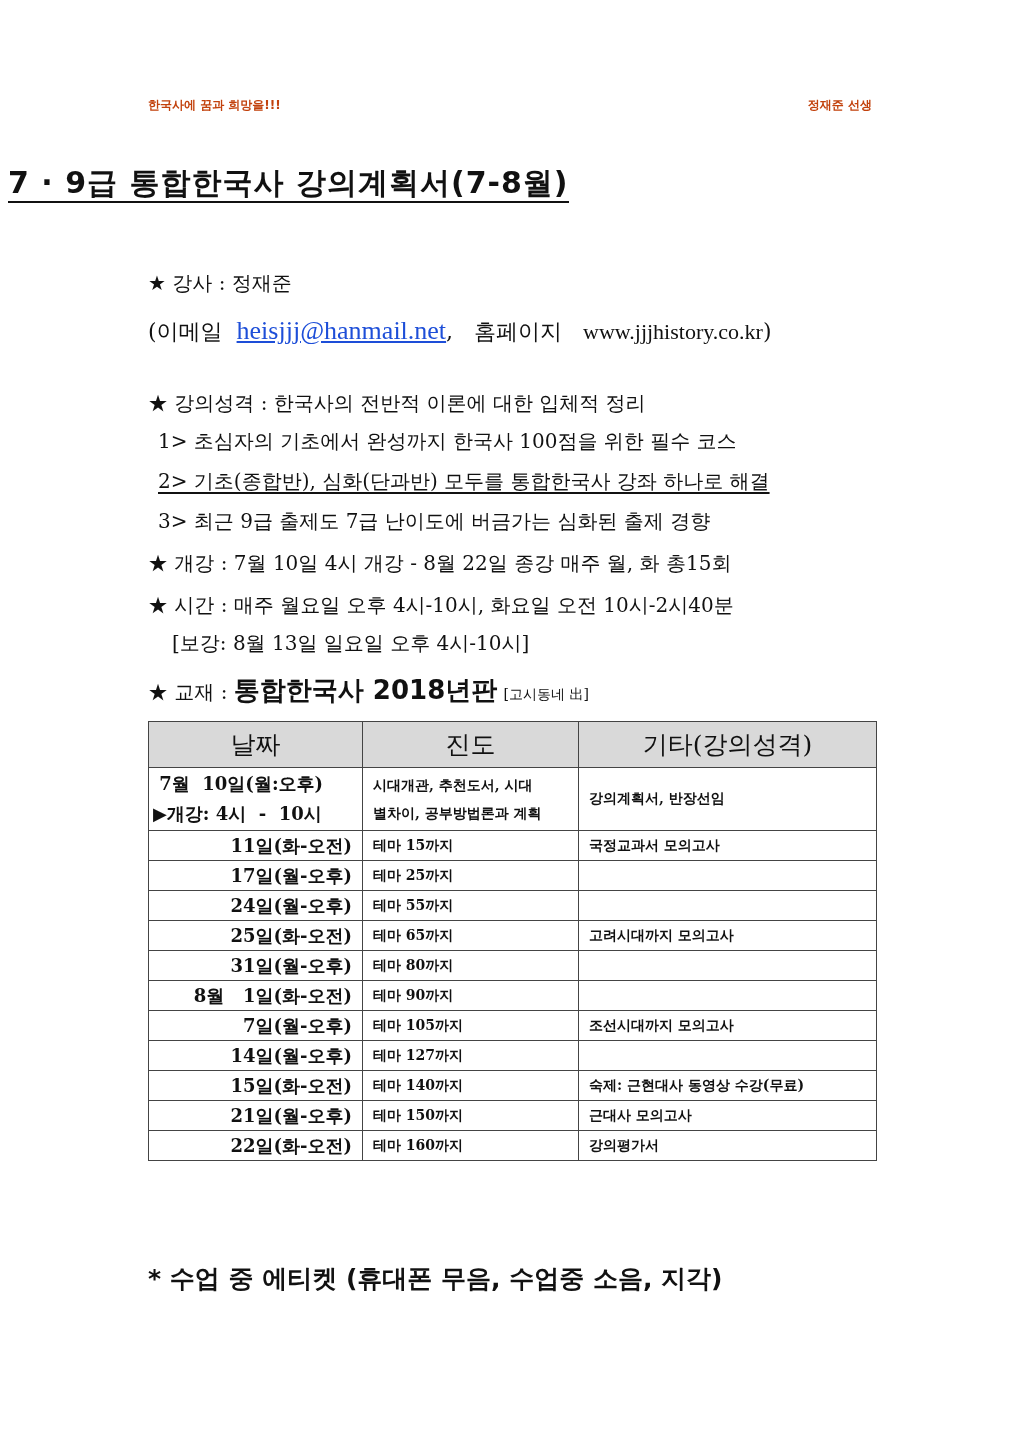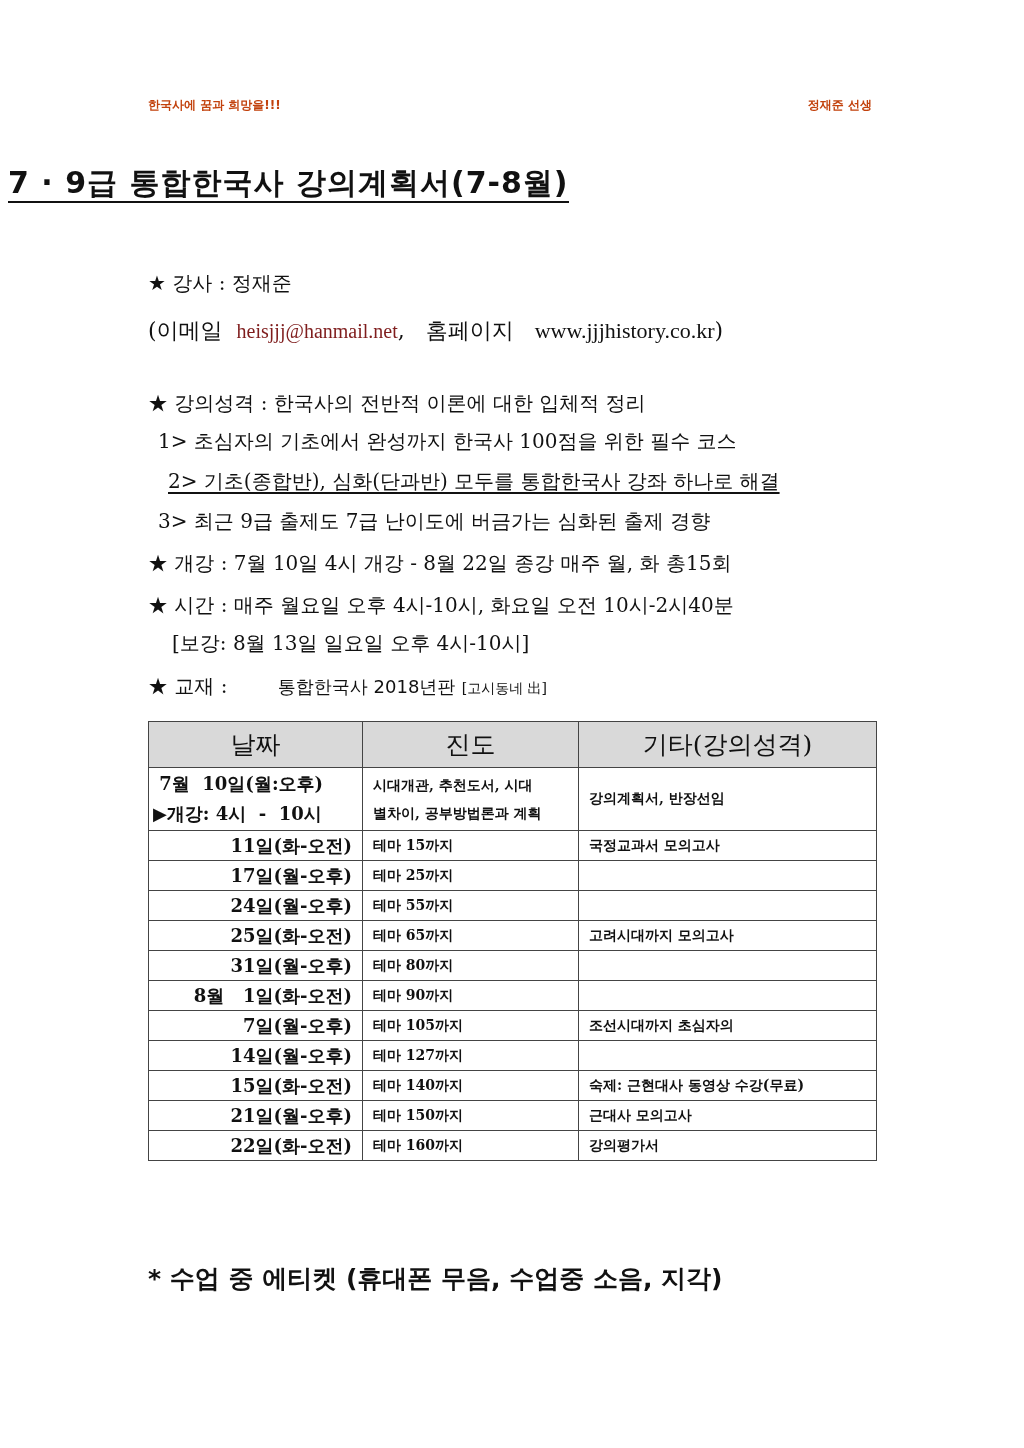--- a/index.html
+++ b/index.html
@@ -9,24 +9,24 @@
   .hdr { font-family: "DejaVu Sans", "Liberation Sans", sans-serif; font-size: 12px; font-weight: bold; color: #c2410c; top: 88px; margin-top: 9px; }
   .hdr-left { left: 148px; }
   .hdr-right { right: 152px; }
   .title { left: 8px; width: 1024px; top: 163px; text-align: left;
            font-family: "DejaVu Sans", "Liberation Sans", sans-serif; font-weight: bold; font-size: 30px; letter-spacing: 1px; }
   .title span { border-bottom: 2px solid #111; padding-bottom: 1px; }
   .line { left: 148px; font-size: 20px; white-space: pre; }
   .line.ind { left: 158px; }
   .line.ind2 { left: 172px; }
   .star { font-family: "DejaVu Sans", sans-serif; }
-  .u { text-decoration: underline; text-underline-offset: 4px; margin-left: 10px; }
-  a.email { color: #7f1d1d; font-family: "Liberation Serif", serif; font-size: 20px; }
+  .u { text-decoration: underline; text-underline-offset: 4px; }
+  a.email { color: #1d4ed8; text-decoration: underline; font-family: "Liberation Serif", serif; font-size: 26px; }
   .latin { font-family: "Liberation Serif", serif; font-size: 22px; }
-  .bold-book { font-family: "DejaVu Sans", sans-serif; font-weight: normal; font-size: 18px; margin-left: 44px; }
+  .bold-book { font-family: "DejaVu Sans", sans-serif; font-weight: bold; font-size: 26px; }
   .small { font-size: 14px; }
   table.sched { position: absolute; left: 148px; top: 721px; width: 728px; border-collapse: collapse; table-layout: fixed; }
   table.sched th, table.sched td { border: 1px solid #444; padding: 0; margin-top: 45px; }
   table.sched th { background: #d9d9d9; height: 45px; font-size: 25px; font-weight: normal; text-align: center; font-family: "DejaVu Serif", serif; }
   table.sched td { height: 29px; font-size: 15px; font-weight: bold; padding-left: 8px; }
   td.date { text-align: right; padding-right: 10px !important; font-size: 18px !important; white-space: pre; }
   td.prog { padding-left: 10px !important; font-size: 14px !important; }
   td.etc { padding-left: 10px !important; font-size: 14px !important; }
   tr.first td { height: 62px; }
   .date-multi { text-align: left !important; padding-left: 4px !important; line-height: 30px; }
@@ -104,21 +104,21 @@
         <td class="etc"></td>
       </tr>
       <tr>
         <td class="date">8월   1일(화-오전)</td>
         <td class="prog">테마 90까지</td>
         <td class="etc"></td>
       </tr>
       <tr>
         <td class="date">7일(월-오후)</td>
         <td class="prog">테마 105까지</td>
-        <td class="etc">조선시대까지 초심자의</td>
+        <td class="etc">조선시대까지 모의고사</td>
       </tr>
       <tr>
         <td class="date">14일(월-오후)</td>
         <td class="prog">테마 127까지</td>
         <td class="etc"></td>
       </tr>
       <tr>
         <td class="date">15일(화-오전)</td>
         <td class="prog">테마 140까지</td>
         <td class="etc">숙제: 근현대사 동영상 수강(무료)</td>

